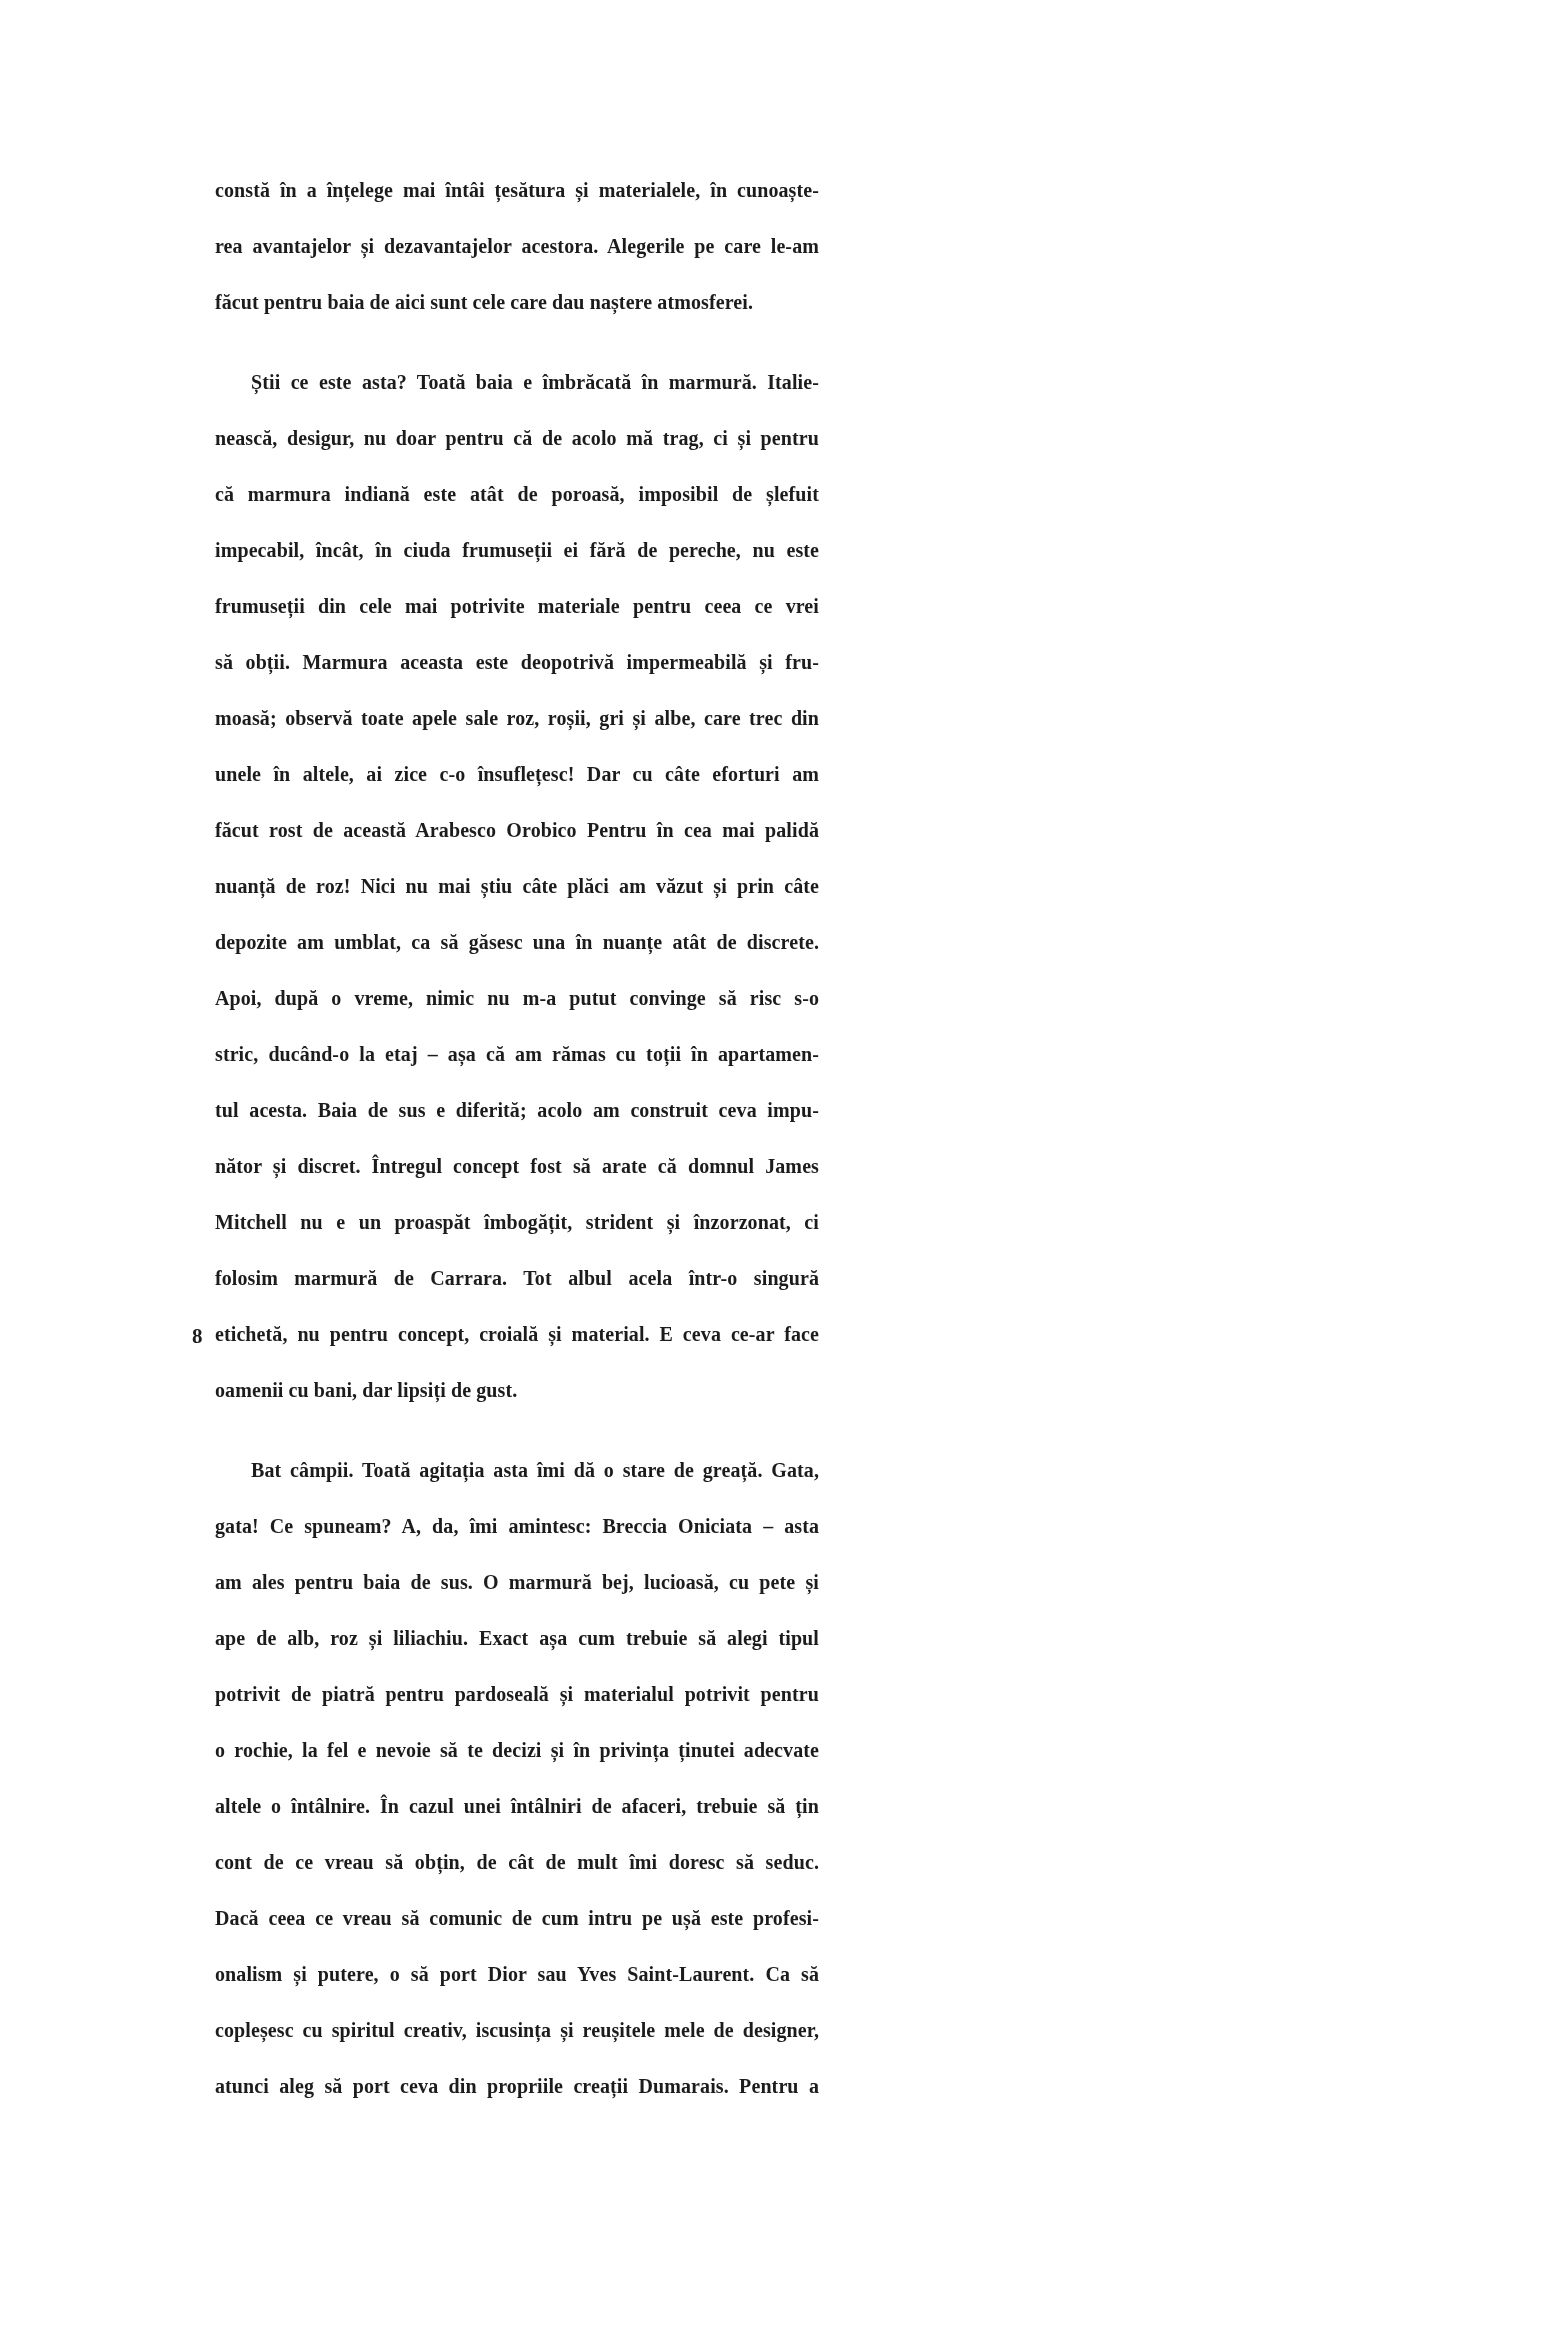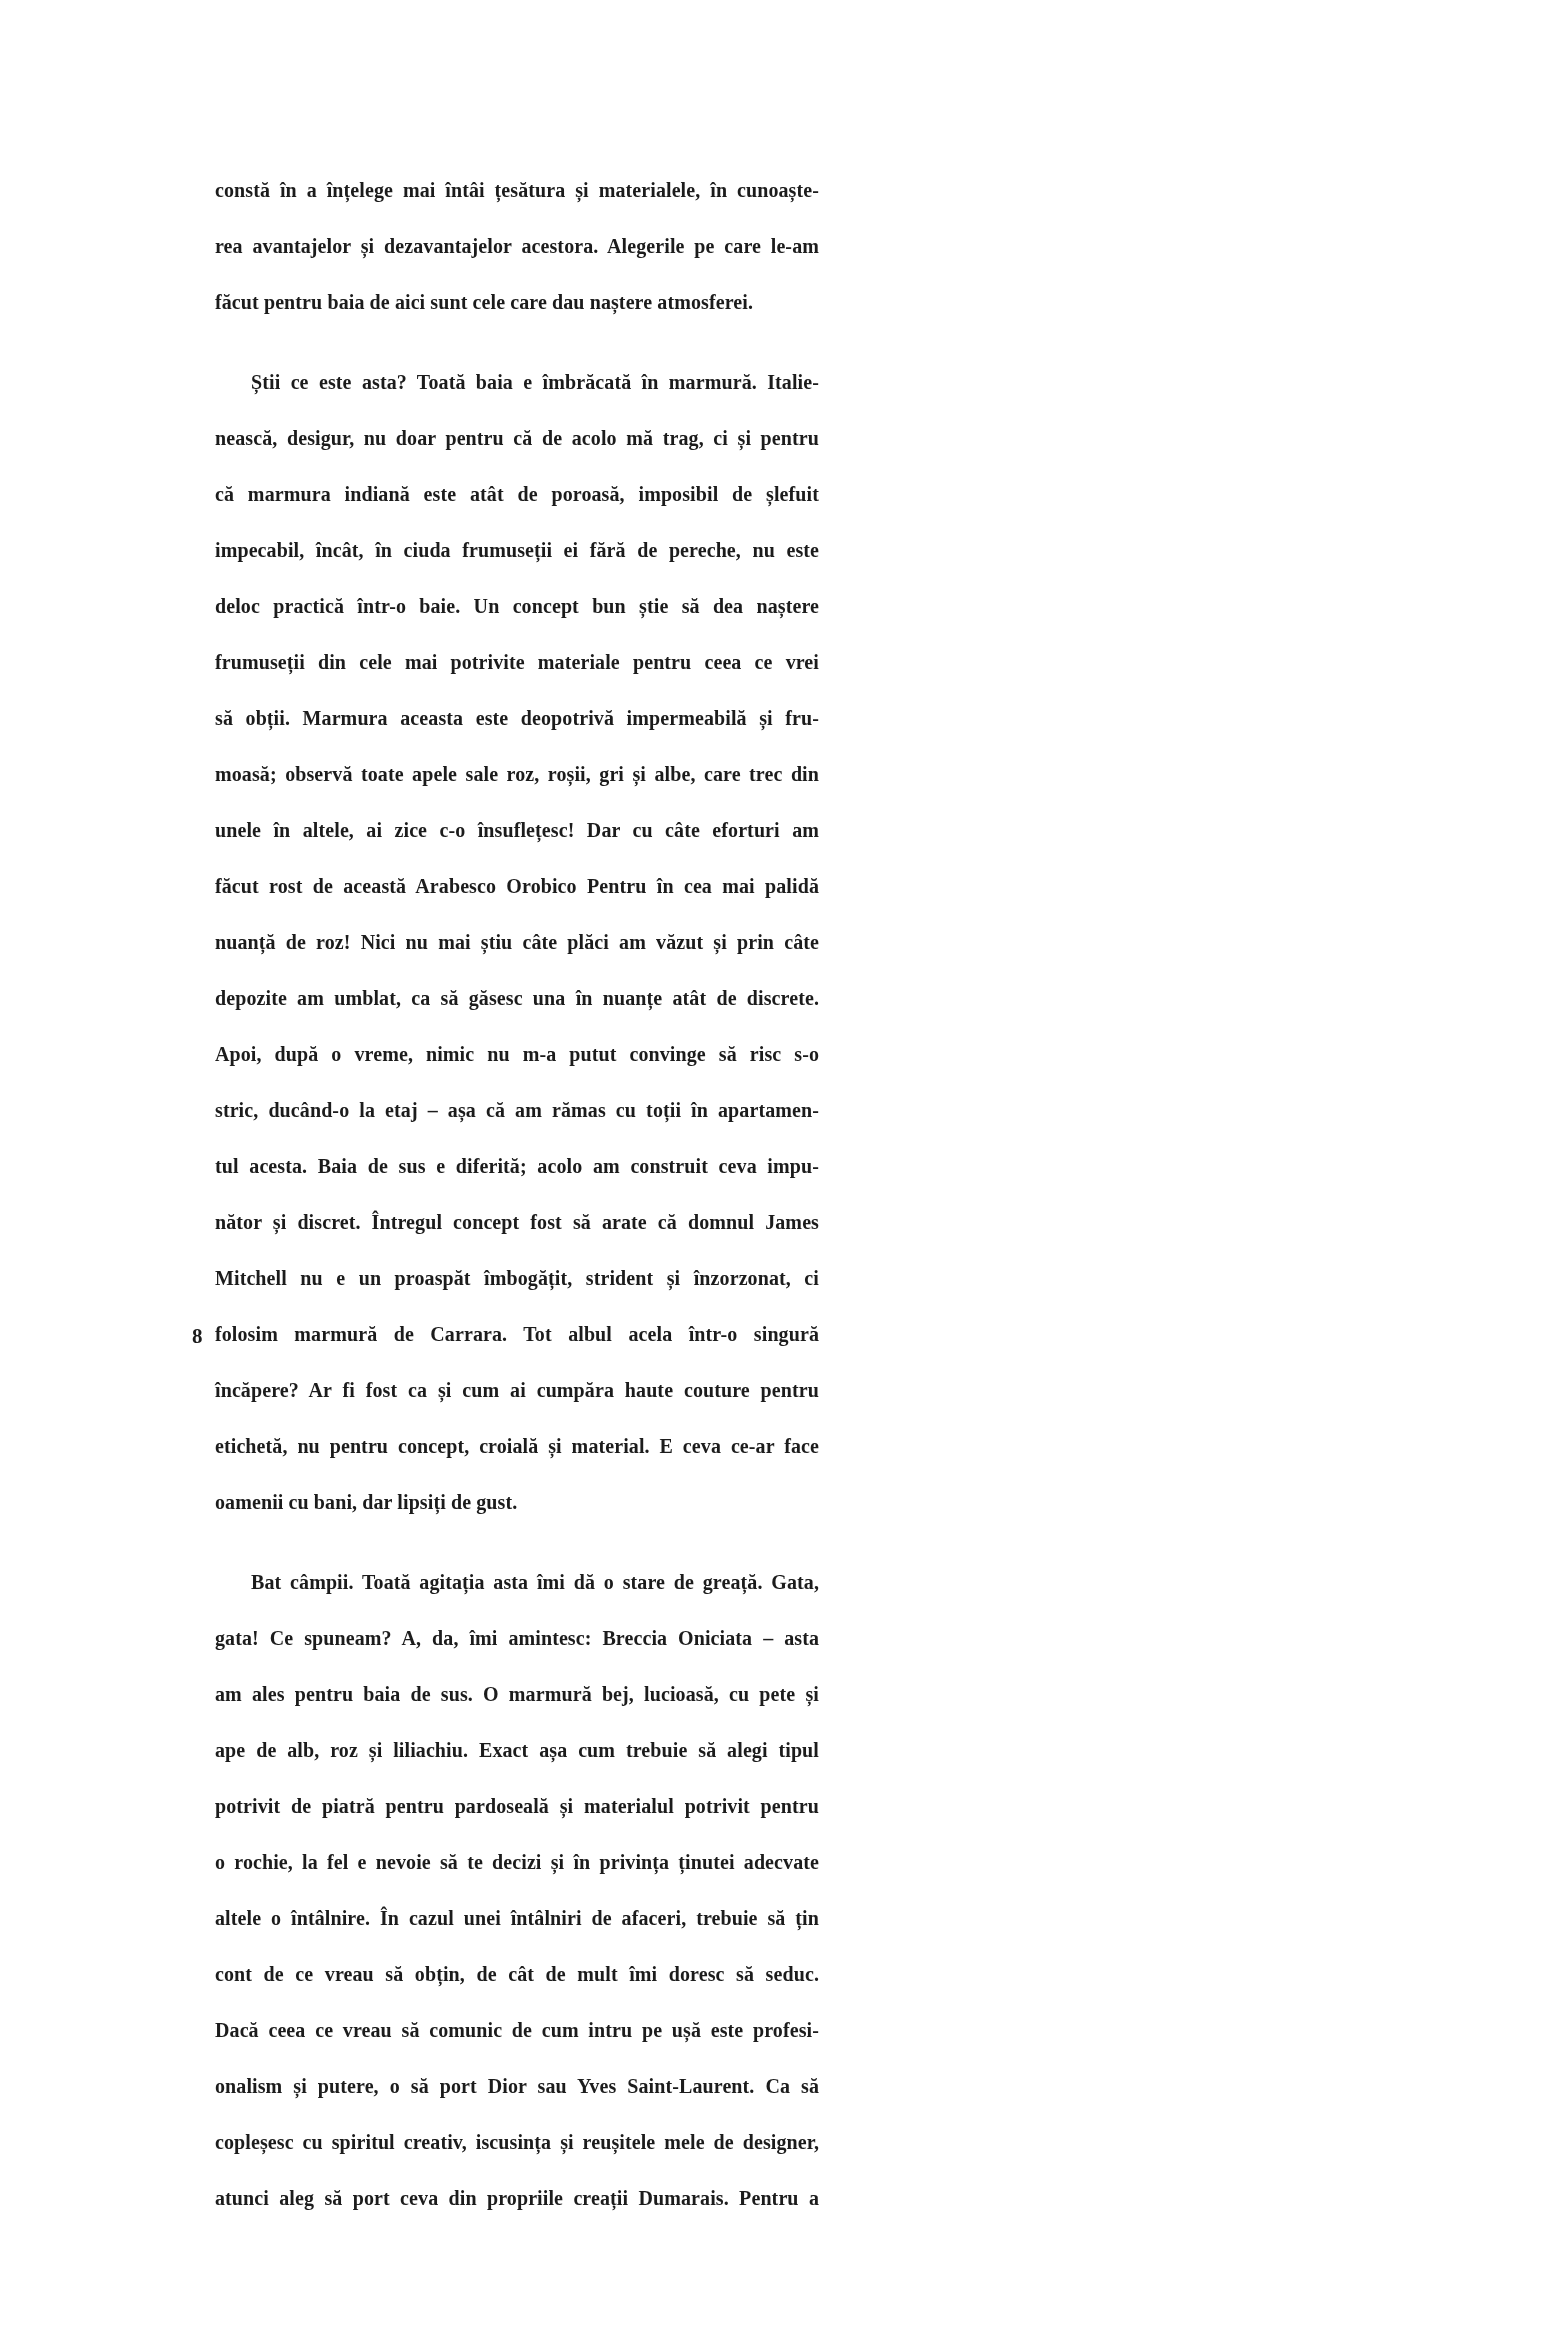--- a/index.html
+++ b/index.html
@@ -51,35 +51,33 @@
       <div class="paragraph">
         <div class="line">constă în a înțelege mai întâi țesătura și materialele, în cunoaște-</div>
         <div class="line">rea avantajelor și dezavantajelor acestora. Alegerile pe care le-am</div>
         <div class="line para-end">făcut pentru baia de aici sunt cele care dau naștere atmosferei.</div>
       </div>
       <div class="paragraph">
         <div class="line indent">Știi ce este asta? Toată baia e îmbrăcată în marmură. Italie-</div>
         <div class="line">nească, desigur, nu doar pentru că de acolo mă trag, ci și pentru</div>
         <div class="line">că marmura indiană este atât de poroasă, imposibil de șlefuit</div>
         <div class="line">impecabil, încât, în ciuda frumuseții ei fără de pereche, nu este</div>
-        <div class="line">deloc practică într-o baie. Un concept bun știe să dea naștere</div>
         <div class="line">frumuseții din cele mai potrivite materiale pentru ceea ce vrei</div>
         <div class="line">să obții. Marmura aceasta este deopotrivă impermeabilă și fru-</div>
         <div class="line">moasă; observă toate apele sale roz, roșii, gri și albe, care trec din</div>
         <div class="line">unele în altele, ai zice c-o însuflețesc! Dar cu câte eforturi am</div>
         <div class="line">făcut rost de această Arabesco Orobico Pentru în cea mai palidă</div>
         <div class="line">nuanță de roz! Nici nu mai știu câte plăci am văzut și prin câte</div>
         <div class="line">depozite am umblat, ca să găsesc una în nuanțe atât de discrete.</div>
         <div class="line">Apoi, după o vreme, nimic nu m-a putut convinge să risc s-o</div>
         <div class="line">stric, ducând-o la etaj – așa că am rămas cu toții în apartamen-</div>
         <div class="line">tul acesta. Baia de sus e diferită; acolo am construit ceva impu-</div>
         <div class="line">nător și discret. Întregul concept fost să arate că domnul James</div>
         <div class="line">Mitchell nu e un proaspăt îmbogățit, strident și înzorzonat, ci</div>
         <div class="line">folosim marmură de Carrara. Tot albul acela într-o singură</div>
-        <div class="line">încăpere? Ar fi fost ca și cum ai cumpăra haute couture pentru</div>
         <div class="line">etichetă, nu pentru concept, croială și material. E ceva ce-ar face</div>
         <div class="line para-end">oamenii cu bani, dar lipsiți de gust.</div>
       </div>
       <div class="paragraph">
         <div class="line indent">Bat câmpii. Toată agitația asta îmi dă o stare de greață. Gata,</div>
         <div class="line">gata! Ce spuneam? A, da, îmi amintesc: Breccia Oniciata – asta</div>
         <div class="line">am ales pentru baia de sus. O marmură bej, lucioasă, cu pete și</div>
         <div class="line">ape de alb, roz și liliachiu. Exact așa cum trebuie să alegi tipul</div>
         <div class="line">potrivit de piatră pentru pardoseală și materialul potrivit pentru</div>
         <div class="line">o rochie, la fel e nevoie să te decizi și în privința ținutei adecvate</div>

